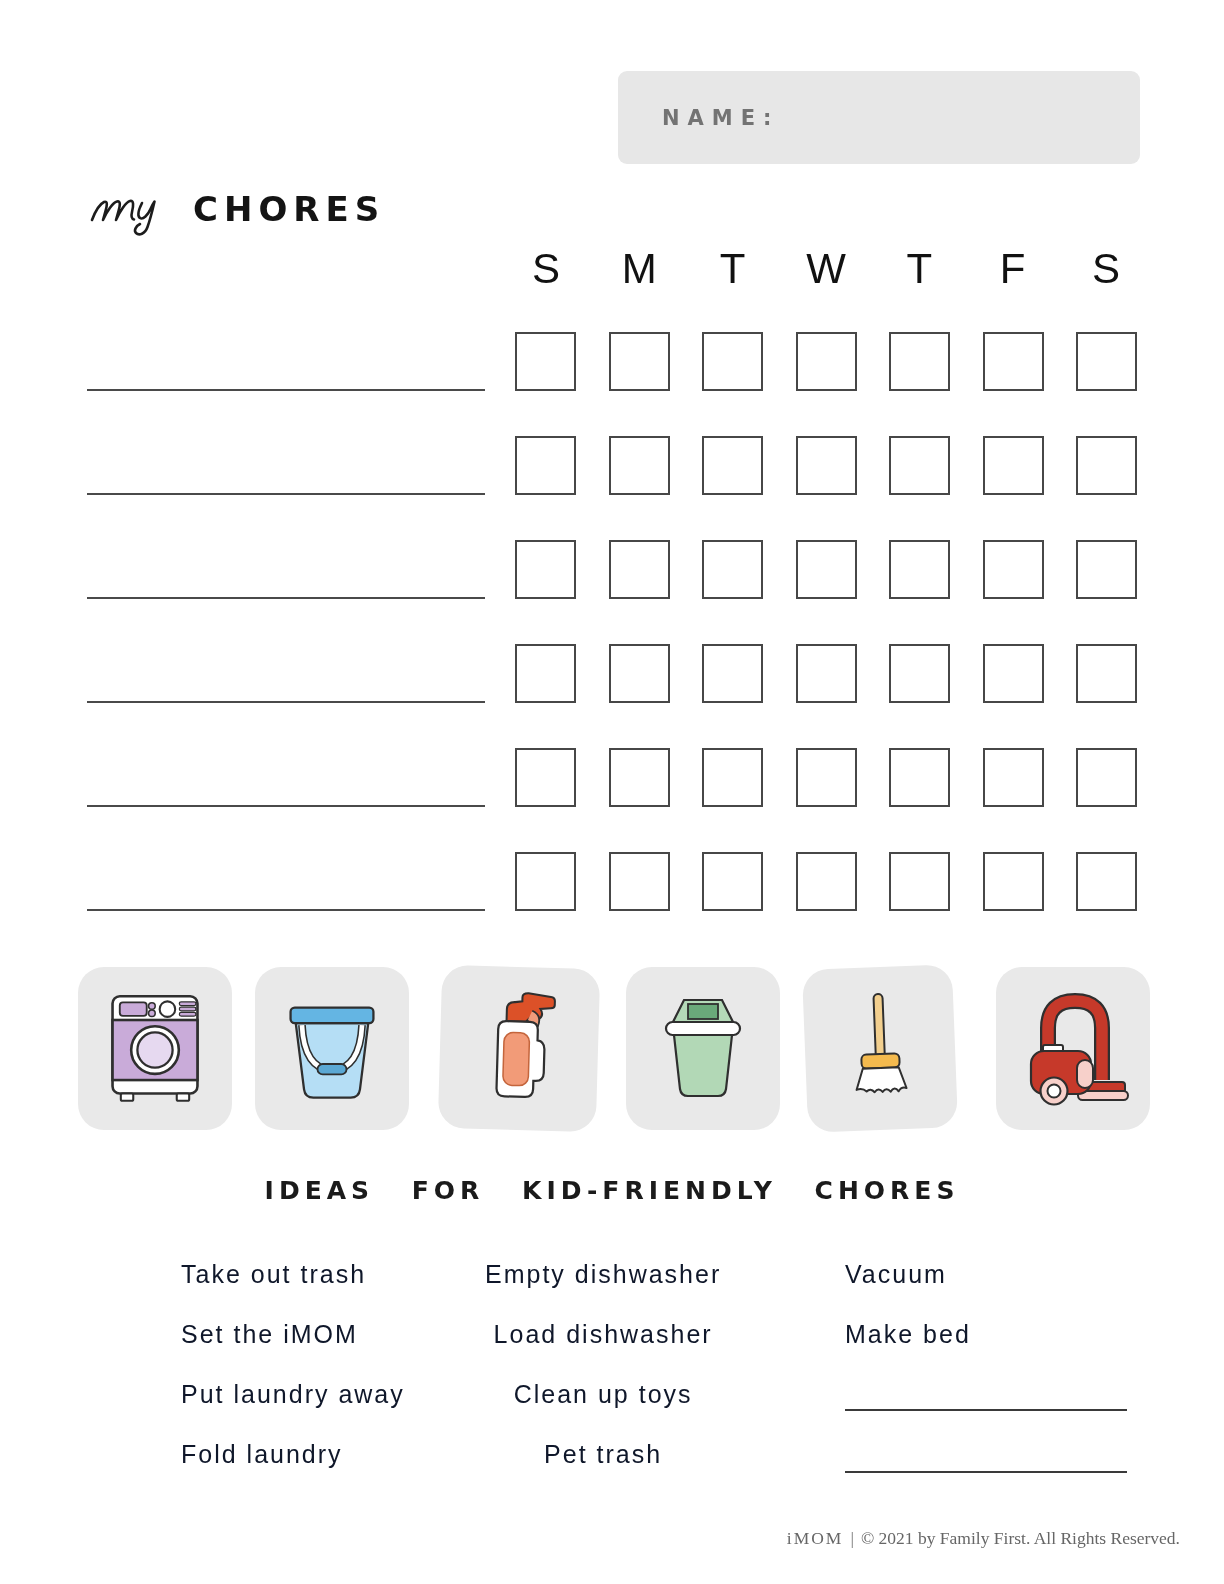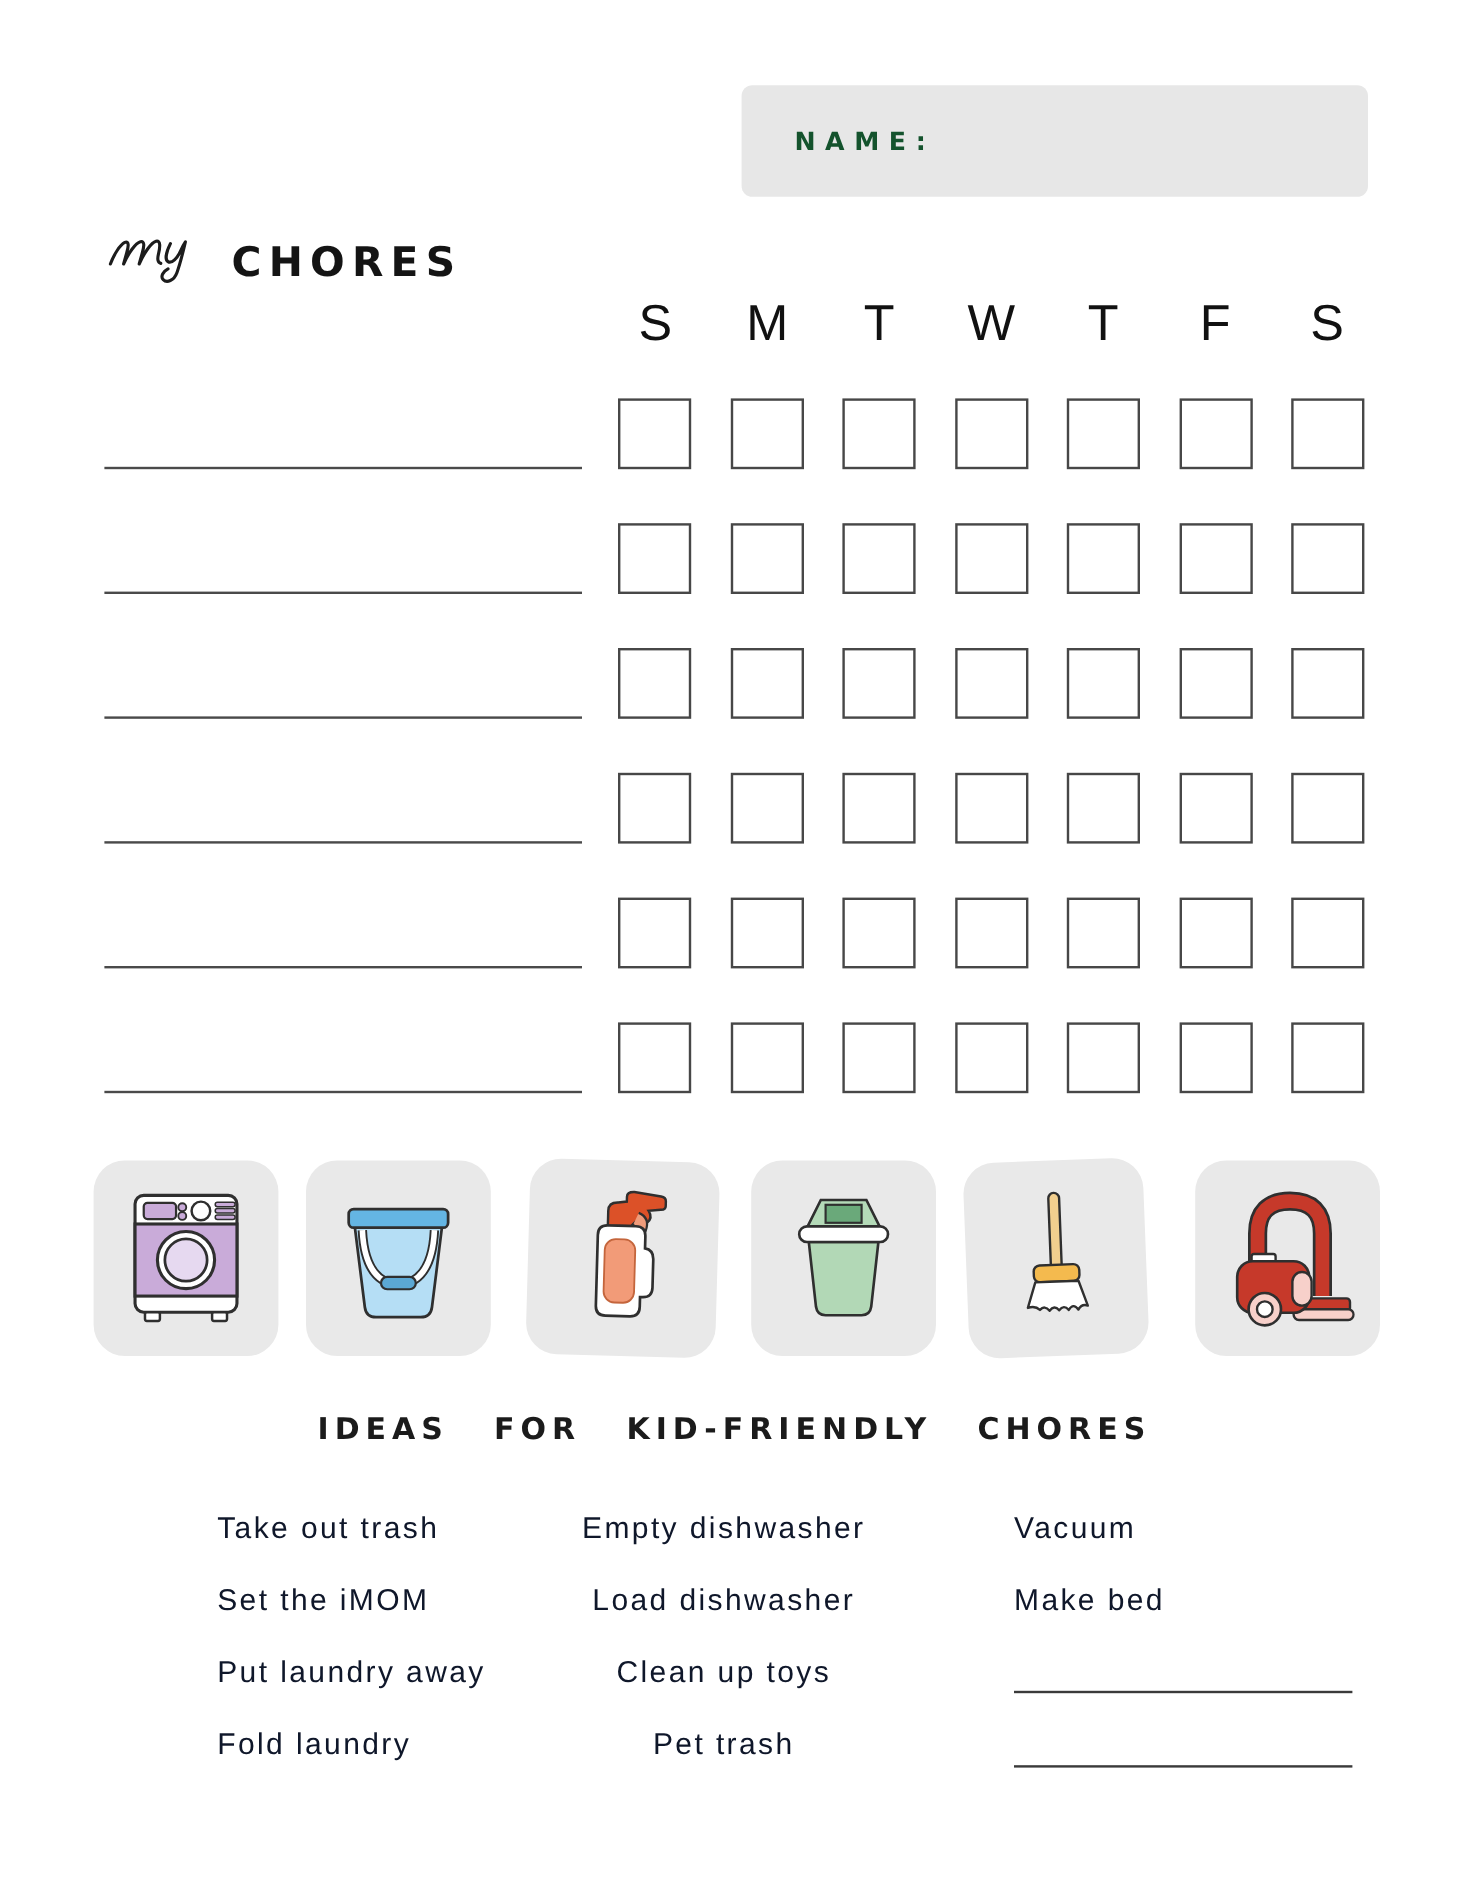--- a/index.html
+++ b/index.html
@@ -4,25 +4,25 @@
 <style>
   html,body{margin:0;padding:0;background:#fff;}
   .page{position:relative;width:1224px;height:1584px;background:#ffffff;overflow:hidden;
         font-family:"Liberation Sans",sans-serif;}
 
   
   .name-box{position:absolute;left:618px;top:71px;width:522px;height:93px;
             background:#e7e7e7;border-radius:9px;display:flex;align-items:center;
             box-sizing:border-box;padding-left:44px;}
   .name-label{font-family:"DejaVu Sans",sans-serif;font-size:21px;font-weight:600;
-              letter-spacing:8px;color:#14532d;}
+              letter-spacing:8px;color:#737373;}
   .name-value{flex:1;height:60%;}
 
   
-  .title{position:absolute;left:88px;top:180px;display:flex;align-items:flex-end;}
+  .title{position:absolute;left:88px;top:180px;display:flex;align-items:center;}
   .my-script{width:92px;height:48px;margin-top:9px;}
   .chores-word{margin-left:13px;margin-top:1px;font-family:"DejaVu Sans",sans-serif;
                font-size:34px;font-weight:700;letter-spacing:6px;color:#141414;line-height:36px;}
 
   
   .day-header{position:absolute;left:515px;top:246px;width:622px;display:flex;justify-content:space-between;}
   .day{width:62px;text-align:center;font-size:42px;font-weight:500;color:#111;line-height:46px;}
 
   
   .chart-row{position:absolute;left:0;width:1224px;height:60px;}
@@ -250,14 +250,17 @@
         <div class="idea">Pet trash</div>
       </div>
       <div class="ideas-col col3">
         <div class="idea">Vacuum</div>
         <div class="idea">Make bed</div>
         <div class="idea blank"></div>
         <div class="idea blank"></div>
       </div>
     </div>
 
+  <div class="footer">
+    <span class="brand">iMOM</span><span class="divider">|</span><span>© 2021 by Family First. All Rights Reserved.</span>
+  </div>
 
 </div>
 
 </body></html>

